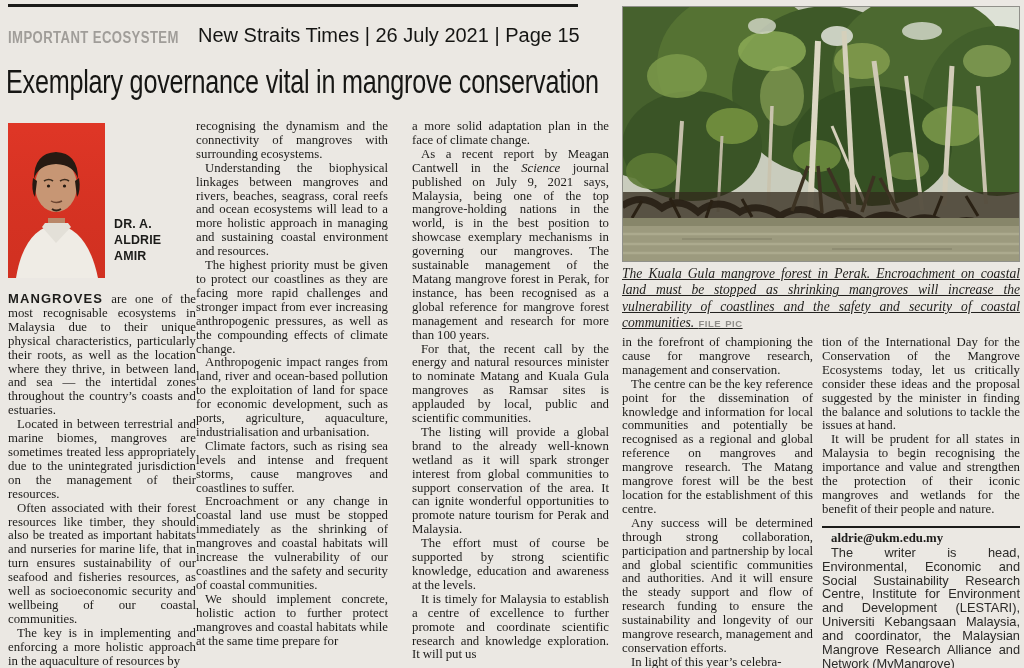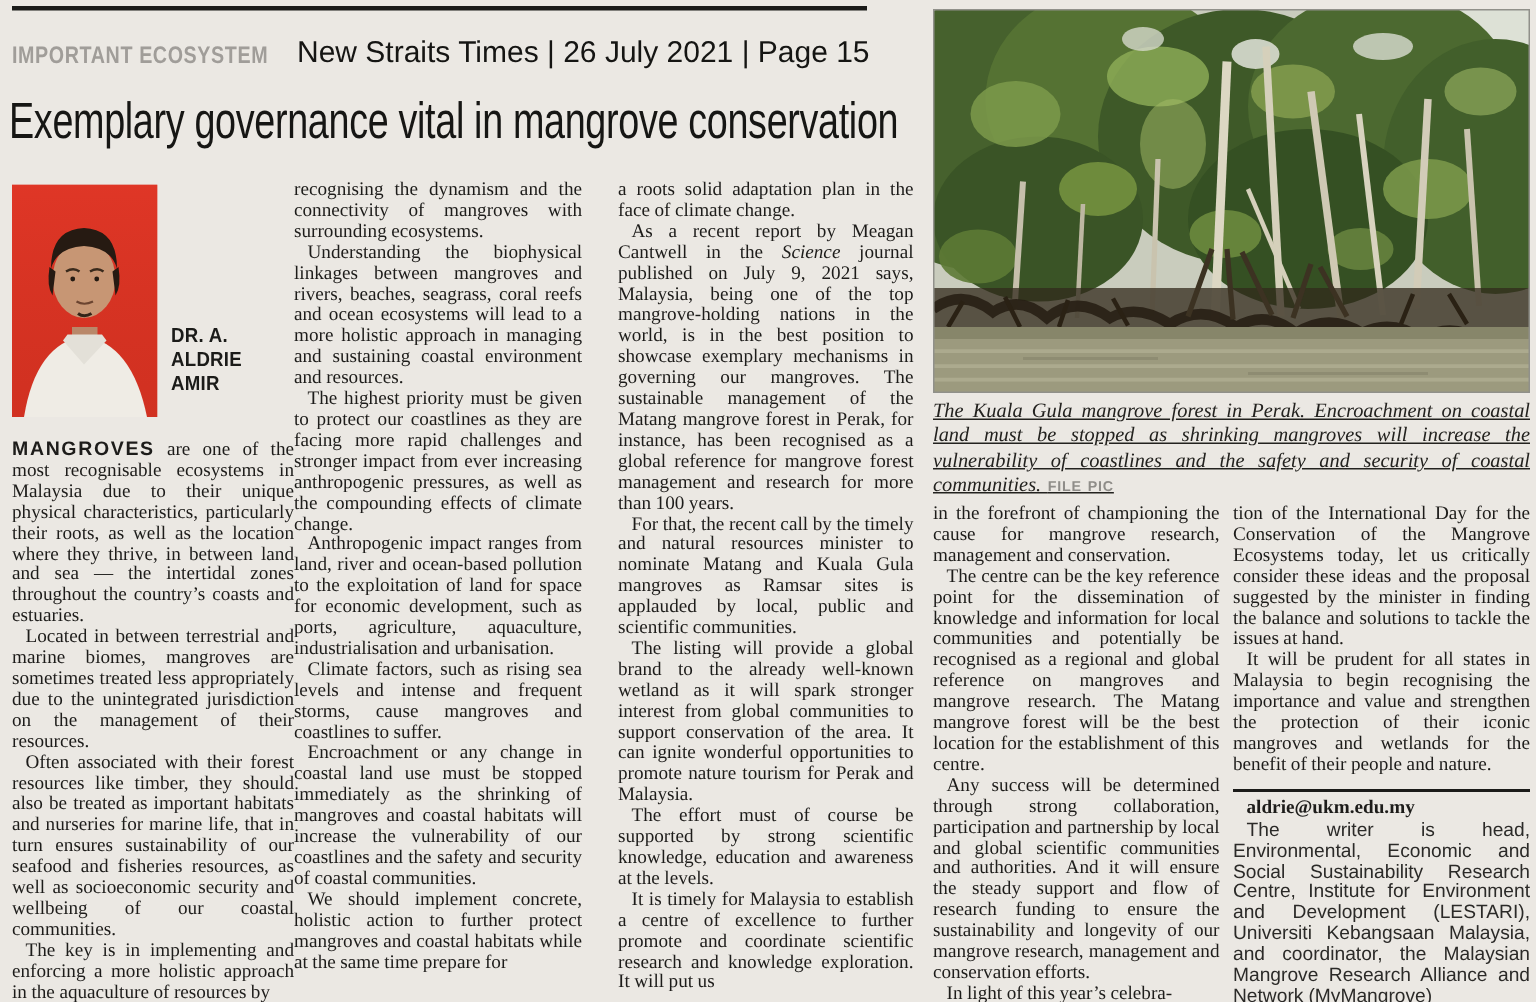--- a/index.html
+++ b/index.html
@@ -116,23 +116,23 @@
     <p class="noindent">recognising the dynamism and the connectivity of mangroves with surrounding ecosystems.</p>
     <p>Understanding the biophysical linkages between mangroves and rivers, beaches, seagrass, coral reefs and ocean ecosystems will lead to a more holistic approach in managing and sustaining coastal environment and resources.</p>
     <p>The highest priority must be given to protect our coastlines as they are facing more rapid challenges and stronger impact from ever increasing anthropogenic pressures, as well as the compounding effects of climate change.</p>
     <p>Anthropogenic impact ranges from land, river and ocean-based pollution to the exploitation of land for space for economic development, such as ports, agriculture, aquaculture, industrialisation and urbanisation.</p>
     <p>Climate factors, such as rising sea levels and intense and frequent storms, cause mangroves and coastlines to suffer.</p>
     <p>Encroachment or any change in coastal land use must be stopped immediately as the shrinking of mangroves and coastal habitats will increase the vulnerability of our coastlines and the safety and security of coastal communities.</p>
     <p>We should implement concrete, holistic action to further protect mangroves and coastal habitats while at the same time prepare for</p>
   </div>
 
   <div class="col col3 bodytext">
-    <p class="noindent">a roots solid adaptation plan in the face of climate change.</p>
+    <p class="noindent">a more solid adaptation plan in the face of climate change.</p>
     <p><span>As a recent report by Meagan Cantwell in the </span><i>Science</i><span> journal published on July 9, 2021 says, Malaysia, being one of the top mangrove-holding nations in the world, is in the best position to showcase exemplary mechanisms in governing our mangroves. The sustainable management of the Matang mangrove forest in Perak, for instance, has been recognised as a global reference for mangrove forest management and research for more than 100 years.</span></p>
-    <p>For that, the recent call by the timely and natural resources minister to nominate Matang and Kuala Gula mangroves as Ramsar sites is applauded by local, public and scientific communities.</p>
+    <p>For that, the recent call by the energy and natural resources minister to nominate Matang and Kuala Gula mangroves as Ramsar sites is applauded by local, public and scientific communities.</p>
     <p>The listing will provide a global brand to the already well-known wetland as it will spark stronger interest from global communities to support conservation of the area. It can ignite wonderful opportunities to promote nature tourism for Perak and Malaysia.</p>
     <p>The effort must of course be supported by strong scientific knowledge, education and awareness at the levels.</p>
     <p>It is timely for Malaysia to establish a centre of excellence to further promote and coordinate scientific research and knowledge exploration. It will put us</p>
   </div>
 
   <div class="photo-wrap">
     <svg width="398" height="256" viewBox="0 0 398 256">
       <rect width="398" height="256" fill="#c9ccbd"></rect>
       <rect x="250" y="0" width="148" height="70" fill="#dde1d6"></rect>
       <rect x="60" y="0" width="90" height="40" fill="#d6dacc"></rect>

